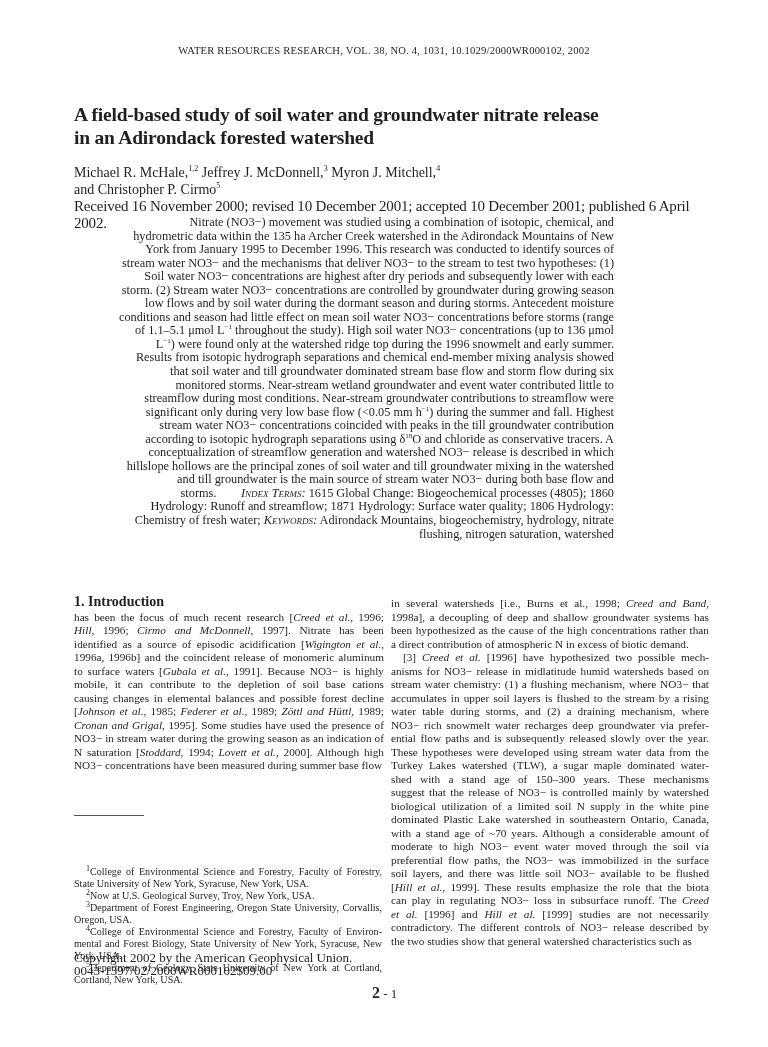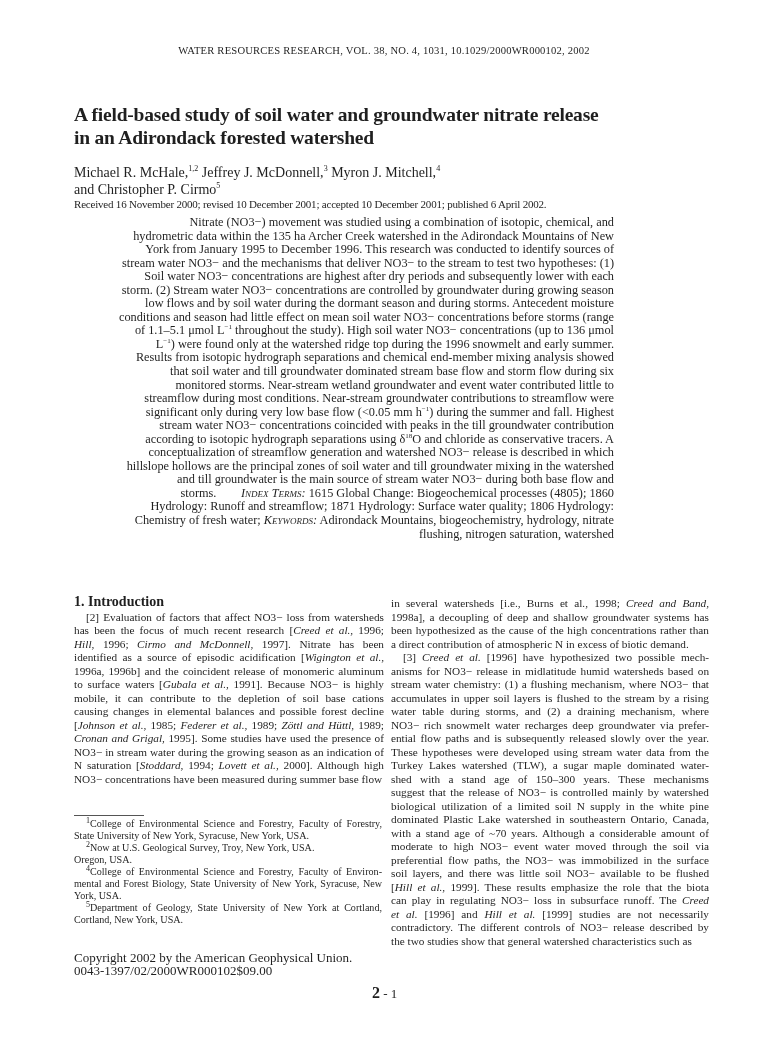--- a/index.html
+++ b/index.html
@@ -4,21 +4,21 @@
 <style>
   html, body { margin:0; padding:0; background:#ffffff; }
   body { width:768px; height:1047px; position:relative; overflow:hidden;
          font-family:"Liberation Serif","DejaVu Serif",serif; color:#1f1f1f; }
   .running-head { position:absolute; left:0; width:768px; top:45px; text-align:center;
          font-size:10.6px; letter-spacing:0.2px; }
   .title { position:absolute; left:74px; top:103px; width:560px; font-size:19.5px; font-weight:bold;
          line-height:23px; letter-spacing:-0.2px; }
   .authors { position:absolute; left:74px; top:164px; width:560px; font-size:14px; line-height:17px; }
   .authors sup, .fn sup { font-size:8px; vertical-align:super; line-height:0; }
-  .received { position:absolute; left:74px; top:198px; width:620px; font-size:11px; letter-spacing:-0.2px; }
+  .received { position:absolute; left:74px; top:198px; width:620px; font-size:15px; letter-spacing:-0.2px; }
   .abstract { position:absolute; left:74px; top:216px; width:540px; font-size:12.3px; line-height:13.55px;
          text-align:right; }
   .abstract .line { white-space:nowrap; display:block; }
   sub.s, sup.s { font-size:7px; line-height:0; }
   .sc { font-variant:small-caps; font-style:italic; }
 
   .col { position:absolute; top:595px; width:310px; font-size:11.25px; line-height:13.5px; }
   .col.left { left:74px; }
   .col.right { left:391px; top:597px; width:318px; }
   .col .line { display:block; white-space:nowrap; text-align:justify; text-align-last:justify; }
@@ -90,21 +90,20 @@
     <span>Chemistry of fresh water;</span>
     <span class="sc">Keywords:</span>
     <span>Adirondack Mountains, biogeochemistry, hydrology, nitrate</span>
   </span>
   <span class="line">flushing, nitrogen saturation, watershed</span>
 </div>
 
 <div class="col left">
   <div class="section-head">1.   Introduction</div>
   <div id="left-lines">
-      <span class="line indent">[2]  Evaluation of factors that affect NO<span class="three">3</span><span class="chg">−</span> loss from watersheds</span>
       <span class="line">has been the focus of much recent research [<i>Creed et al.</i>, 1996;</span>
       <span class="line"><i>Hill</i>, 1996; <i>Cirmo and McDonnell</i>, 1997]. Nitrate has been</span>
       <span class="line">identified as a source of episodic acidification [<i>Wigington et al.</i>,</span>
       <span class="line">1996a, 1996b] and the coincident release of monomeric aluminum</span>
       <span class="line">to surface waters [<i>Gubala et al.</i>, 1991]. Because NO<span class="three">3</span><span class="chg">−</span> is highly</span>
       <span class="line">mobile, it can contribute to the depletion of soil base cations</span>
       <span class="line">causing changes in elemental balances and possible forest decline</span>
       <span class="line">[<i>Johnson et al.</i>, 1985; <i>Federer et al.</i>, 1989; <i>Zöttl and Hüttl</i>, 1989;</span>
       <span class="line"><i>Cronan and Grigal</i>, 1995]. Some studies have used the presence of</span>
       <span class="line">NO<span class="three">3</span><span class="chg">−</span> in stream water during the growing season as an indication of</span>
@@ -139,23 +138,24 @@
       <span class="line">[<i>Hill et al.</i>, 1999]. These results emphasize the role that the biota</span>
       <span class="line">can play in regulating NO<span class="three">3</span><span class="chg">−</span> loss in subsurface runoff. The <i>Creed</i></span>
       <span class="line"><i>et al.</i> [1996] and <i>Hill et al.</i> [1999] studies are not necessarily</span>
       <span class="line">contradictory. The different controls of NO<span class="three">3</span><span class="chg">−</span> release described by</span>
       <span class="line last">the two studies show that general watershed characteristics such as</span>
     </div>
 </div>
 
 <div class="fn-rule"></div>
 <div class="fn" id="footnotes">
-    <span class="line" style="padding-left: 12px;"><sup>1</sup>College of Environmental Science and Forestry, Faculty of Forestry,</span>
+    <span class="line" style="padding-left: 12px; margin-top: 48px;"><sup>1</sup>College of Environmental Science and Forestry, Faculty of Forestry,</span>
     <span class="line last">State University of New York, Syracuse, New York, USA.</span>
     <span class="line last" style="padding-left: 12px;"><sup>2</sup>Now at U.S. Geological Survey, Troy, New York, USA.</span>
+    <span class="line" style="padding-left: 12px;"><sup>3</sup>Department of Forest Engineering, Oregon State University, Corvallis,</span>
     <span class="line last">Oregon, USA.</span>
     <span class="line" style="padding-left: 12px;"><sup>4</sup>College of Environmental Science and Forestry, Faculty of Environ-</span>
     <span class="line">mental and Forest Biology, State University of New York, Syracuse, New</span>
     <span class="line last">York, USA.</span>
     <span class="line" style="padding-left: 12px;"><sup>5</sup>Department of Geology, State University of New York at Cortland,</span>
     <span class="line last">Cortland, New York, USA.</span>
   </div>
 
 <div class="copyright">
   <div>Copyright 2002 by the American Geophysical Union.</div>

